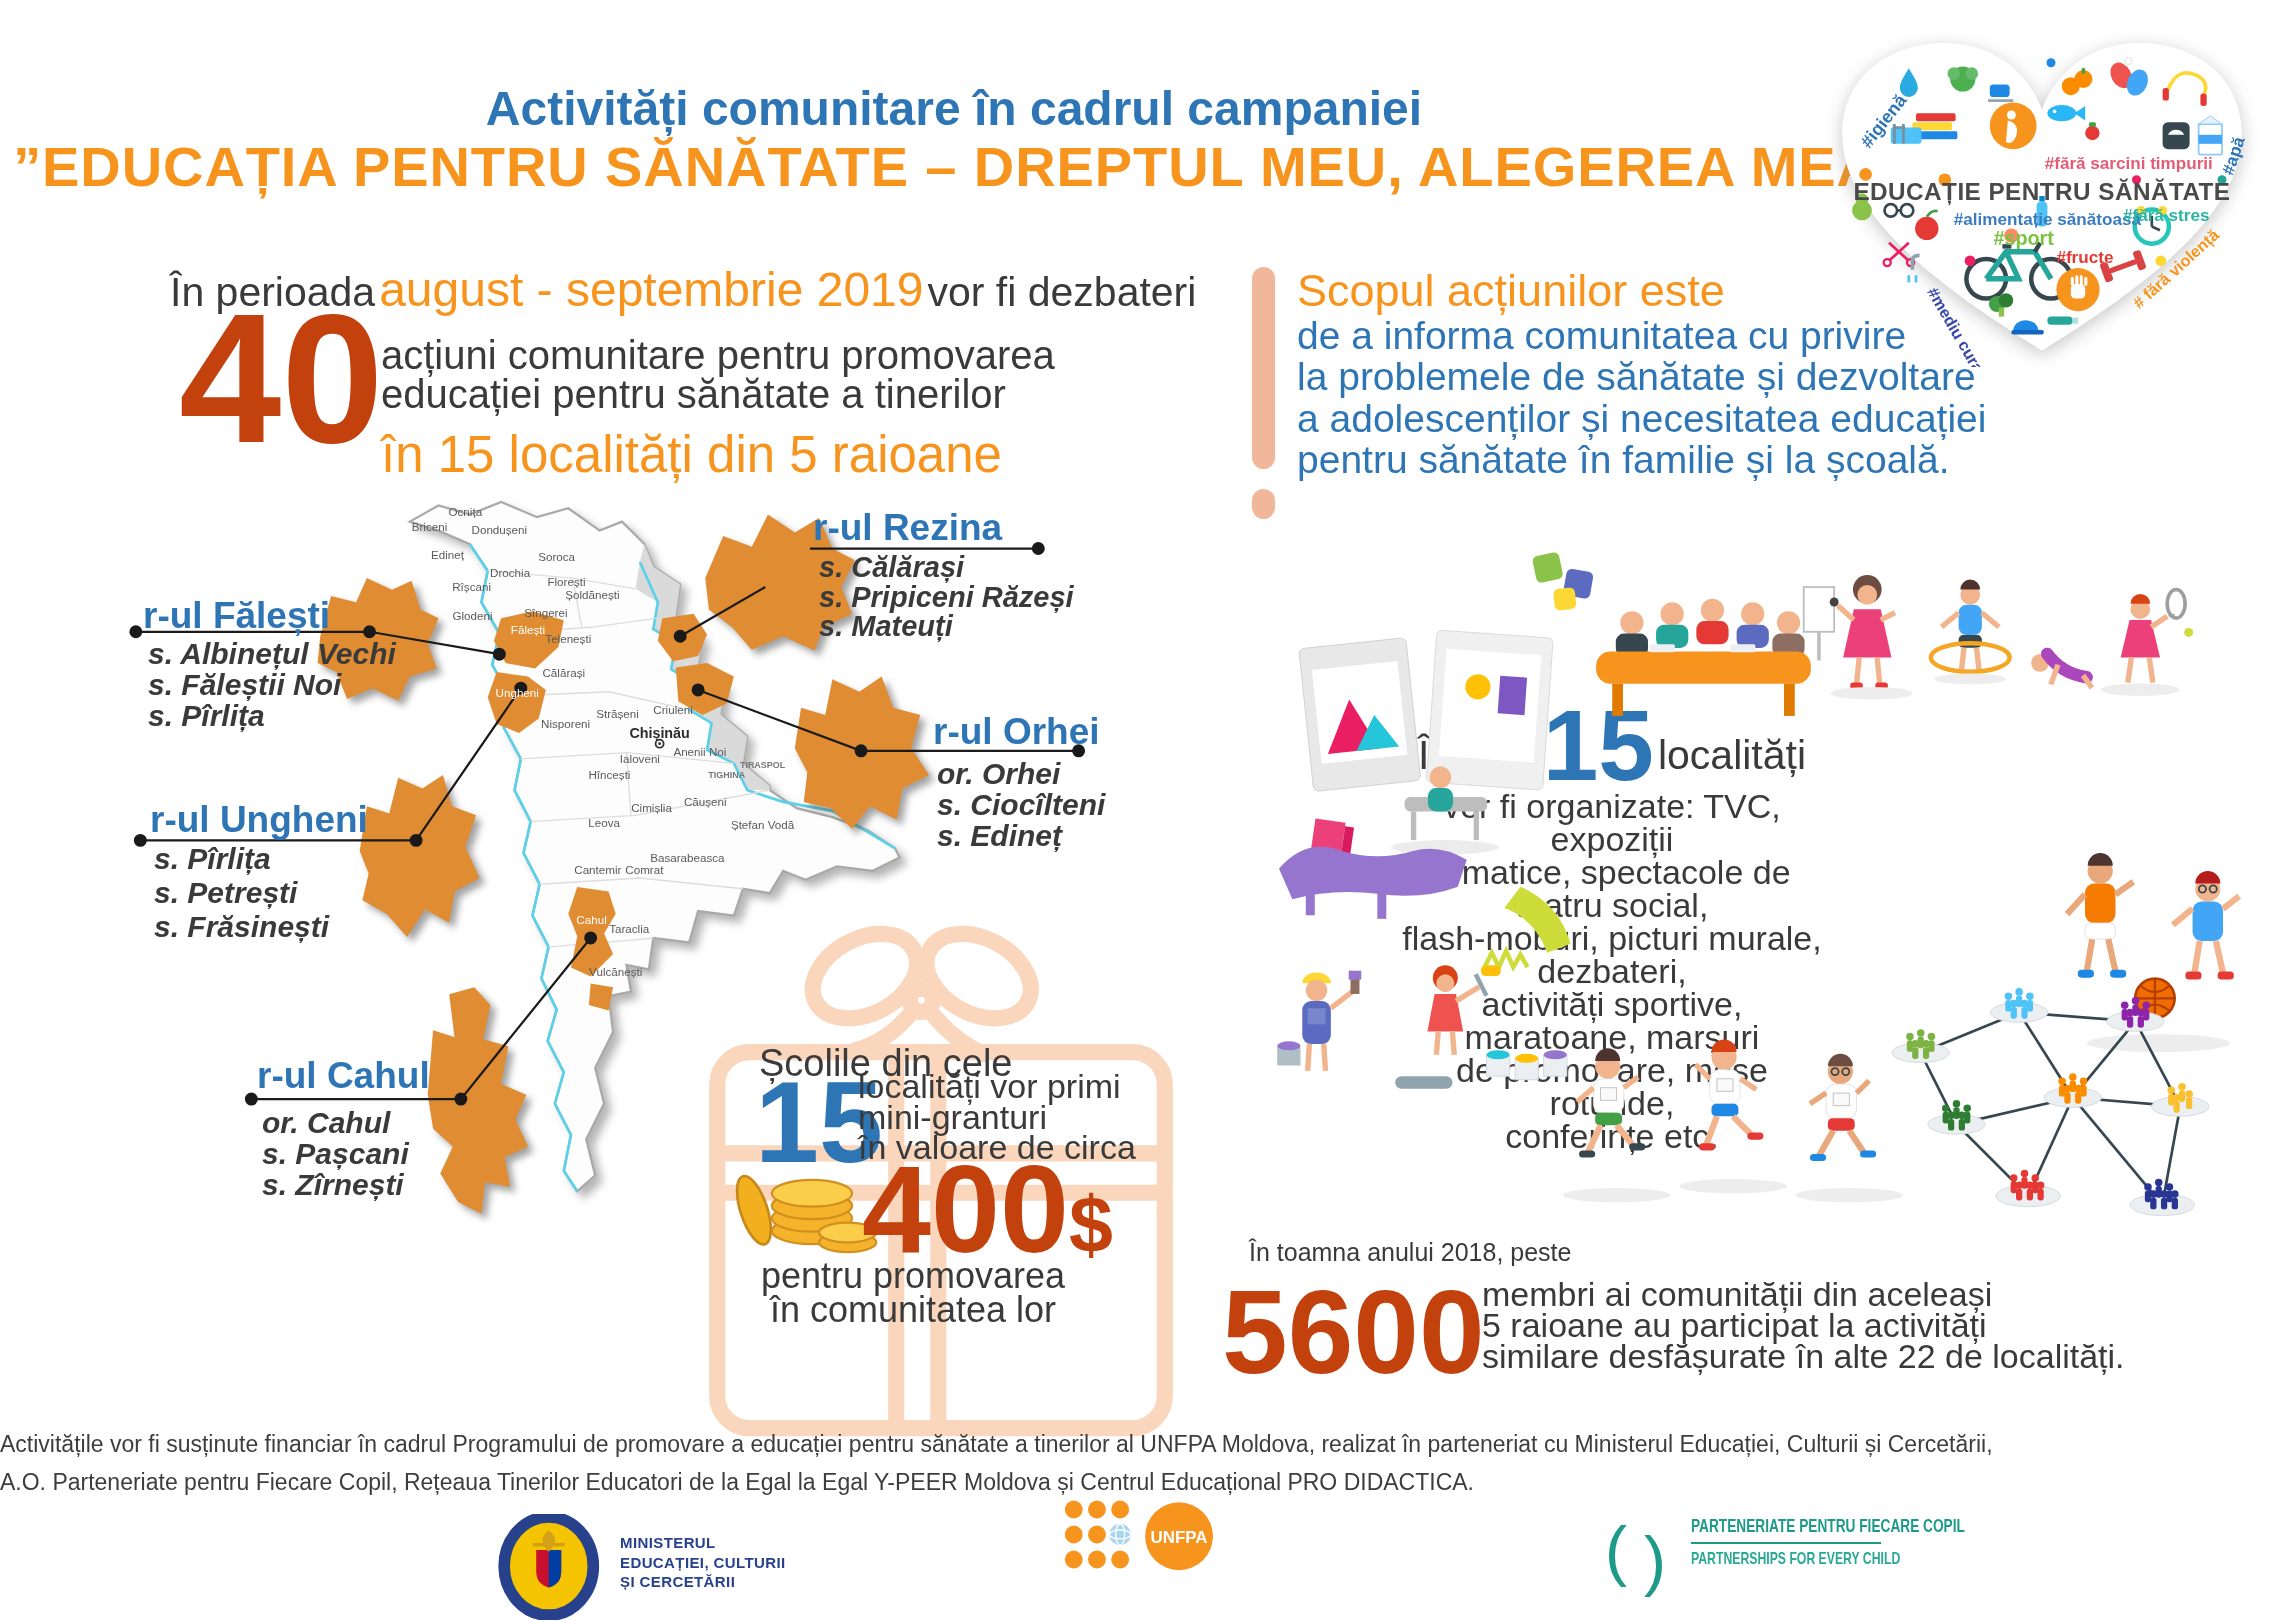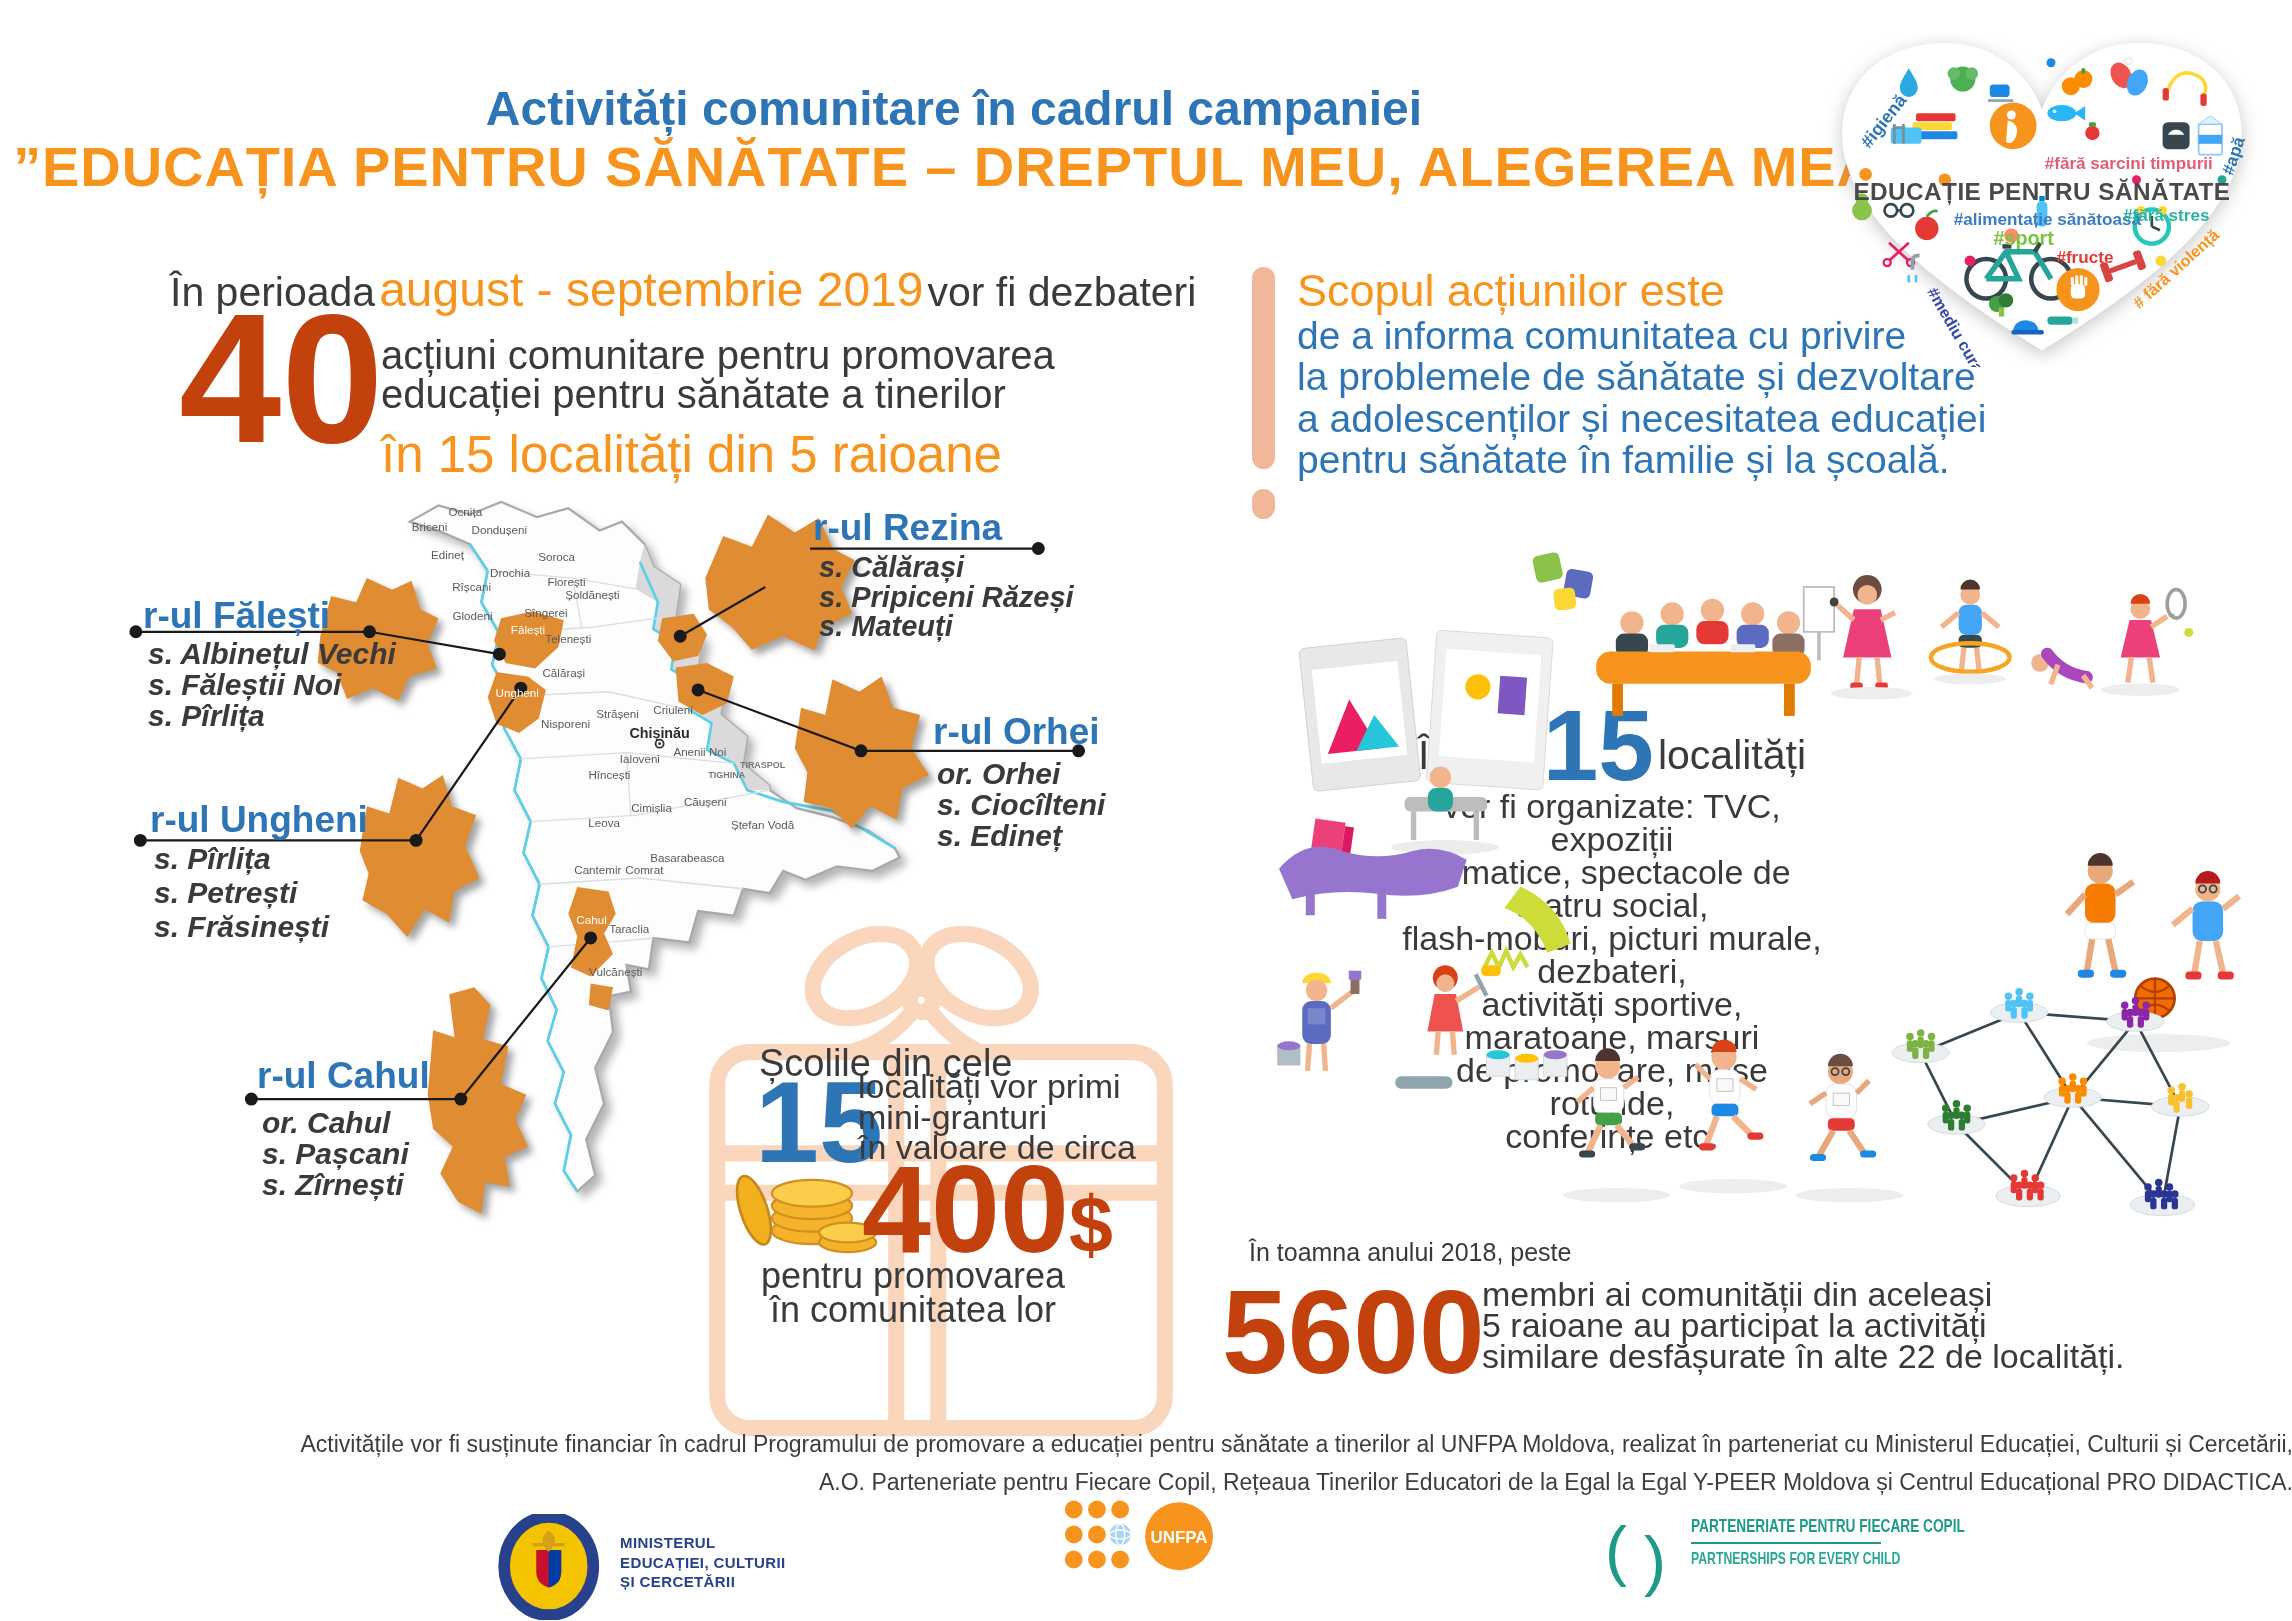--- a/index.html
+++ b/index.html
@@ -13,21 +13,21 @@
   .region-title{font-size:37px;font-weight:700;color:#2e75b6}
   .vil{font-size:30px;font-weight:700;font-style:italic;color:#3a3a3a;line-height:31px}
   .svgabs{position:absolute}
   .excl-bar{position:absolute;left:1252px;top:267px;width:23px;height:202px;border-radius:12.5px;background:#f0b79b}
   .excl-dot{position:absolute;left:1252px;top:489px;width:23px;height:30px;border-radius:12.5px;background:#f0b79b}
   .scope-line{font-size:39px;font-weight:500;color:#2e75b6;line-height:41px}
   .act-line{font-size:34px;color:#3a3a3a;line-height:33px}
   .stat-line{font-size:34px;color:#3a3a3a;line-height:31px}
   .gift-line{font-size:34px;color:#3a3a3a;line-height:30px}
   .gift-bot{font-size:36px;color:#3a3a3a;line-height:34px;text-align:center}
-  .footer-line{position:absolute;width:2293px;text-align:right;font-size:23px;color:#3d3d3d}
+  .footer-line{position:absolute;width:2293px;text-align:left;font-size:23px;color:#3d3d3d}
   .min-line{font-size:15px;font-weight:700;color:#27418d;line-height:19.7px;letter-spacing:0.4px}
   .pfec{color:#1d9a89;font-weight:700;display:inline-block;transform:scaleX(.72);transform-origin:left}
 </style>
 </head>
 <body>
 
 <div class="t hdr1" style="left:954px;top:81px;transform:translateX(-50%)">Activități comunitare în cadrul campaniei</div>
 <div class="t hdr2" style="left:960px;top:134px;transform:translateX(-50%)">”EDUCAȚIA PENTRU SĂNĂTATE – DREPTUL MEU, ALEGEREA MEA”</div>
 
 <svg class="svgabs" style="left:1820px;top:34px" width="444" height="333" viewBox="0 0 480 370">

